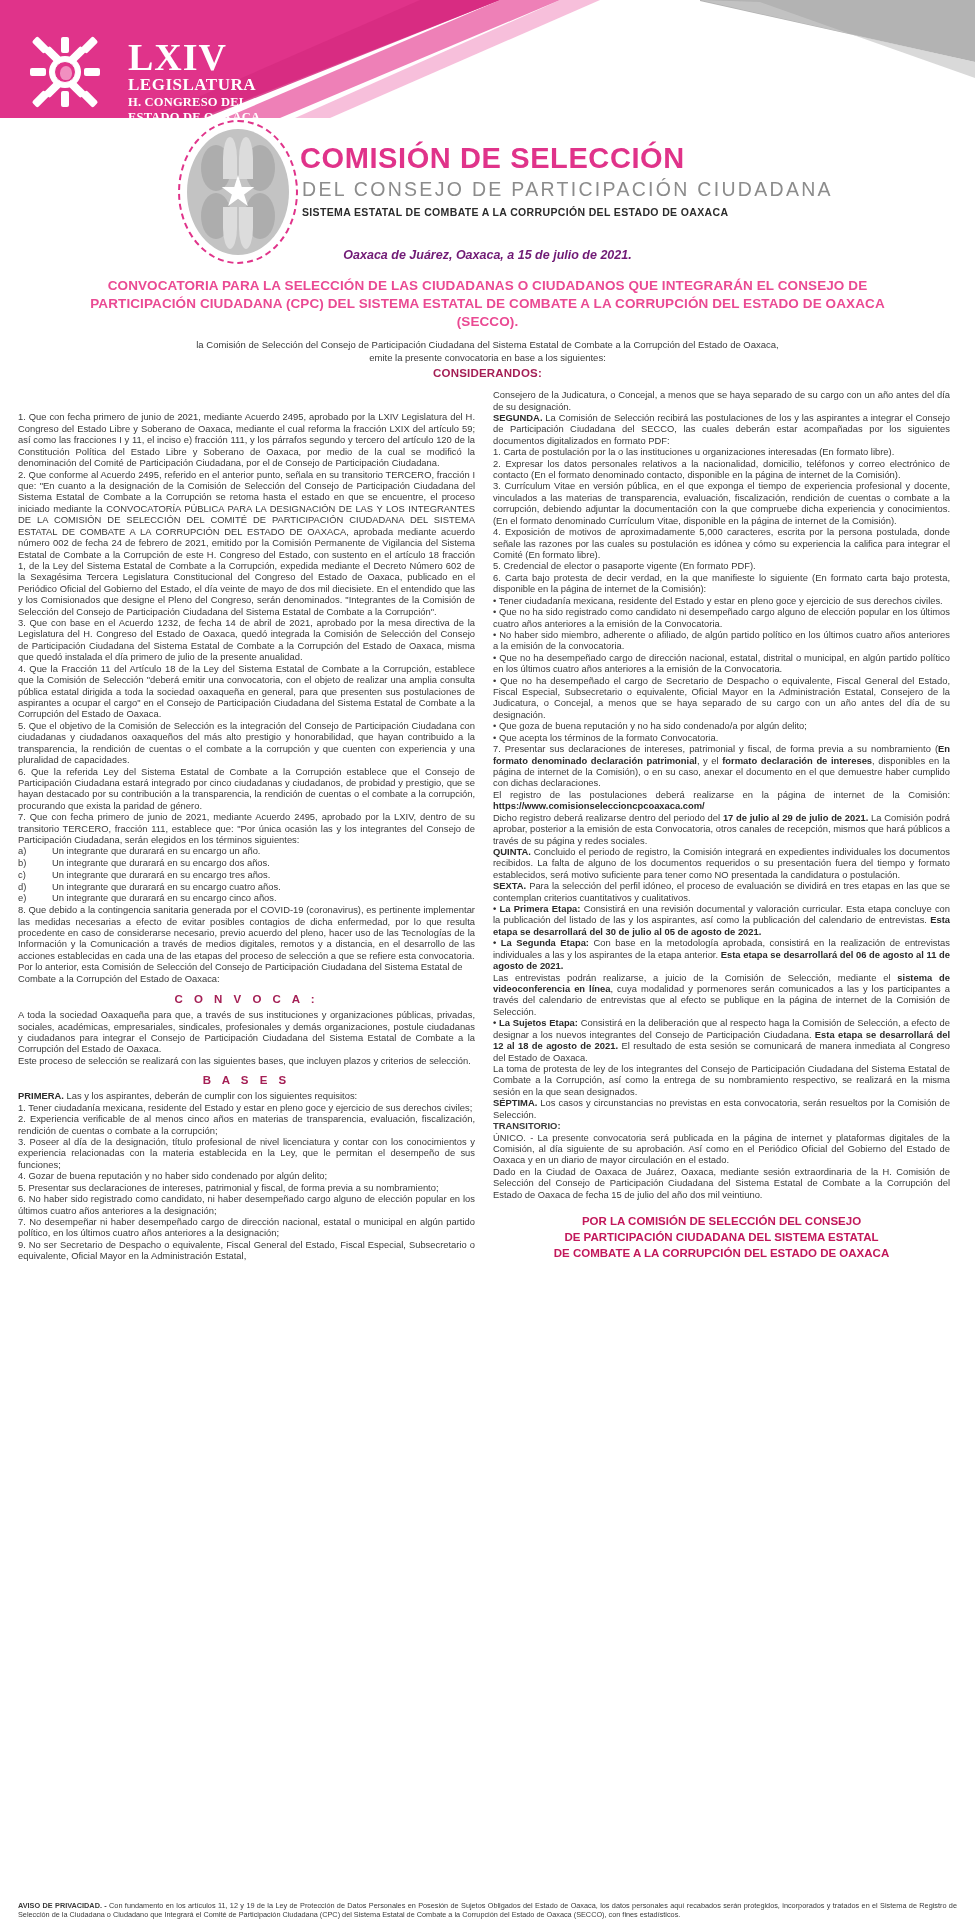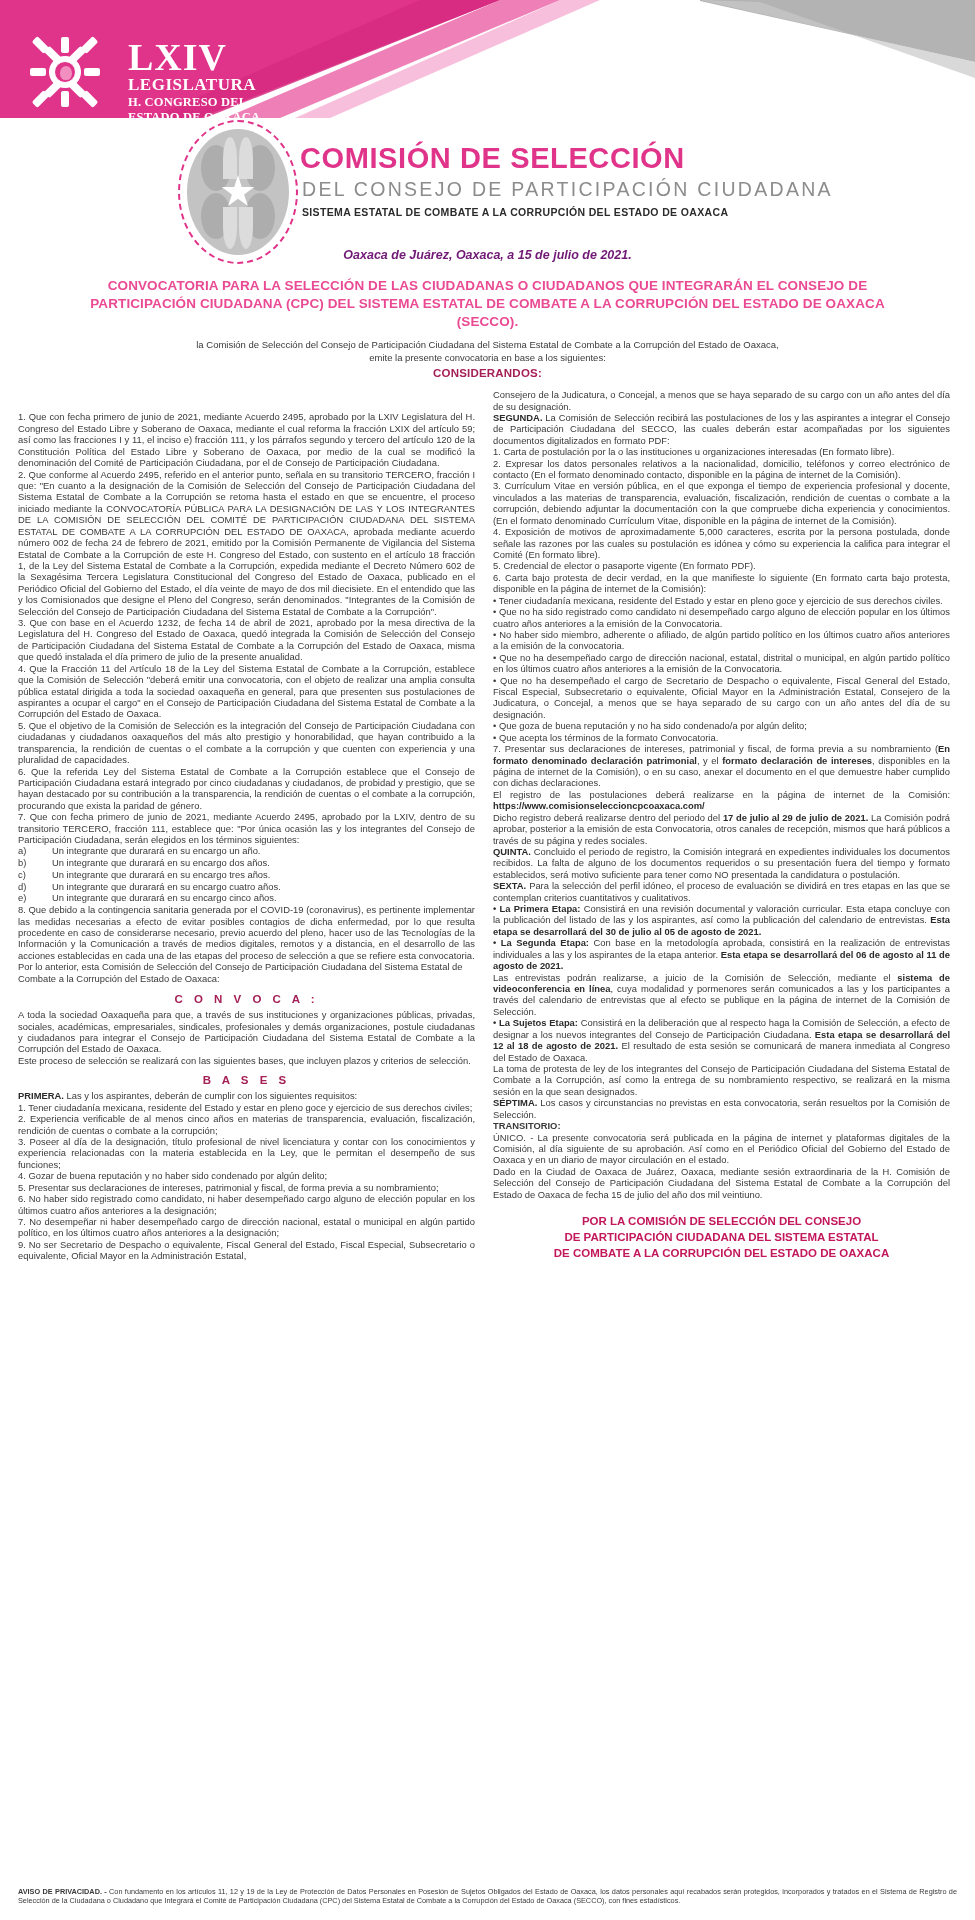--- a/index.html
+++ b/index.html
@@ -224,21 +224,21 @@
     text-align:center;
     font-size:11.5px; font-weight:bold;
     color:#c2185b;
     line-height:1.38;
     margin-top:14px;
   }
 
   
   .privacy {
     position:absolute;
-    left:18px; right:18px; bottom:14px;
+    left:18px; right:18px; bottom:0;
     font-size:7.3px;
     line-height:1.33;
     color:#3a3a3a;
     text-align:justify;
   }
   .privacy b { font-weight:bold; }
 </style>
 </head>
 <body>
 

